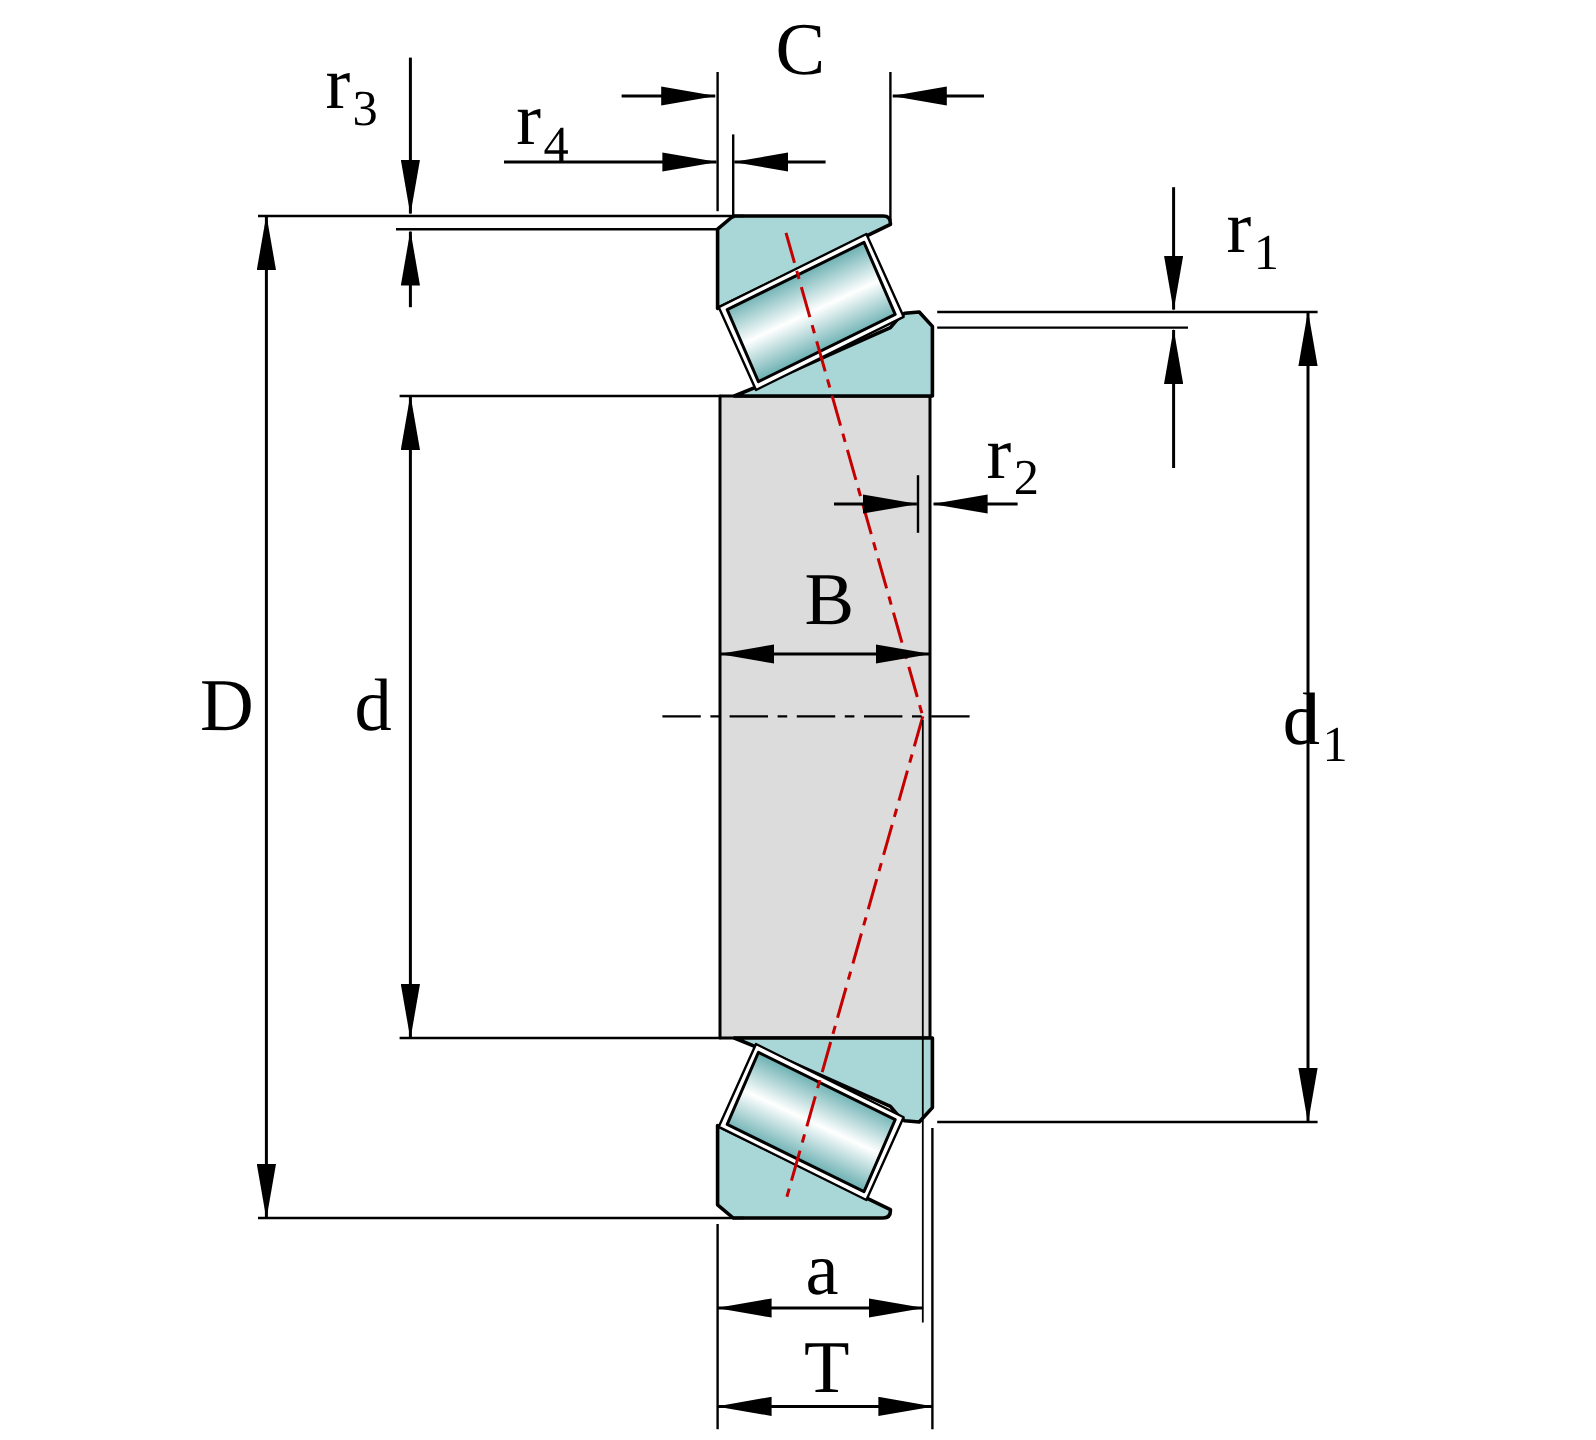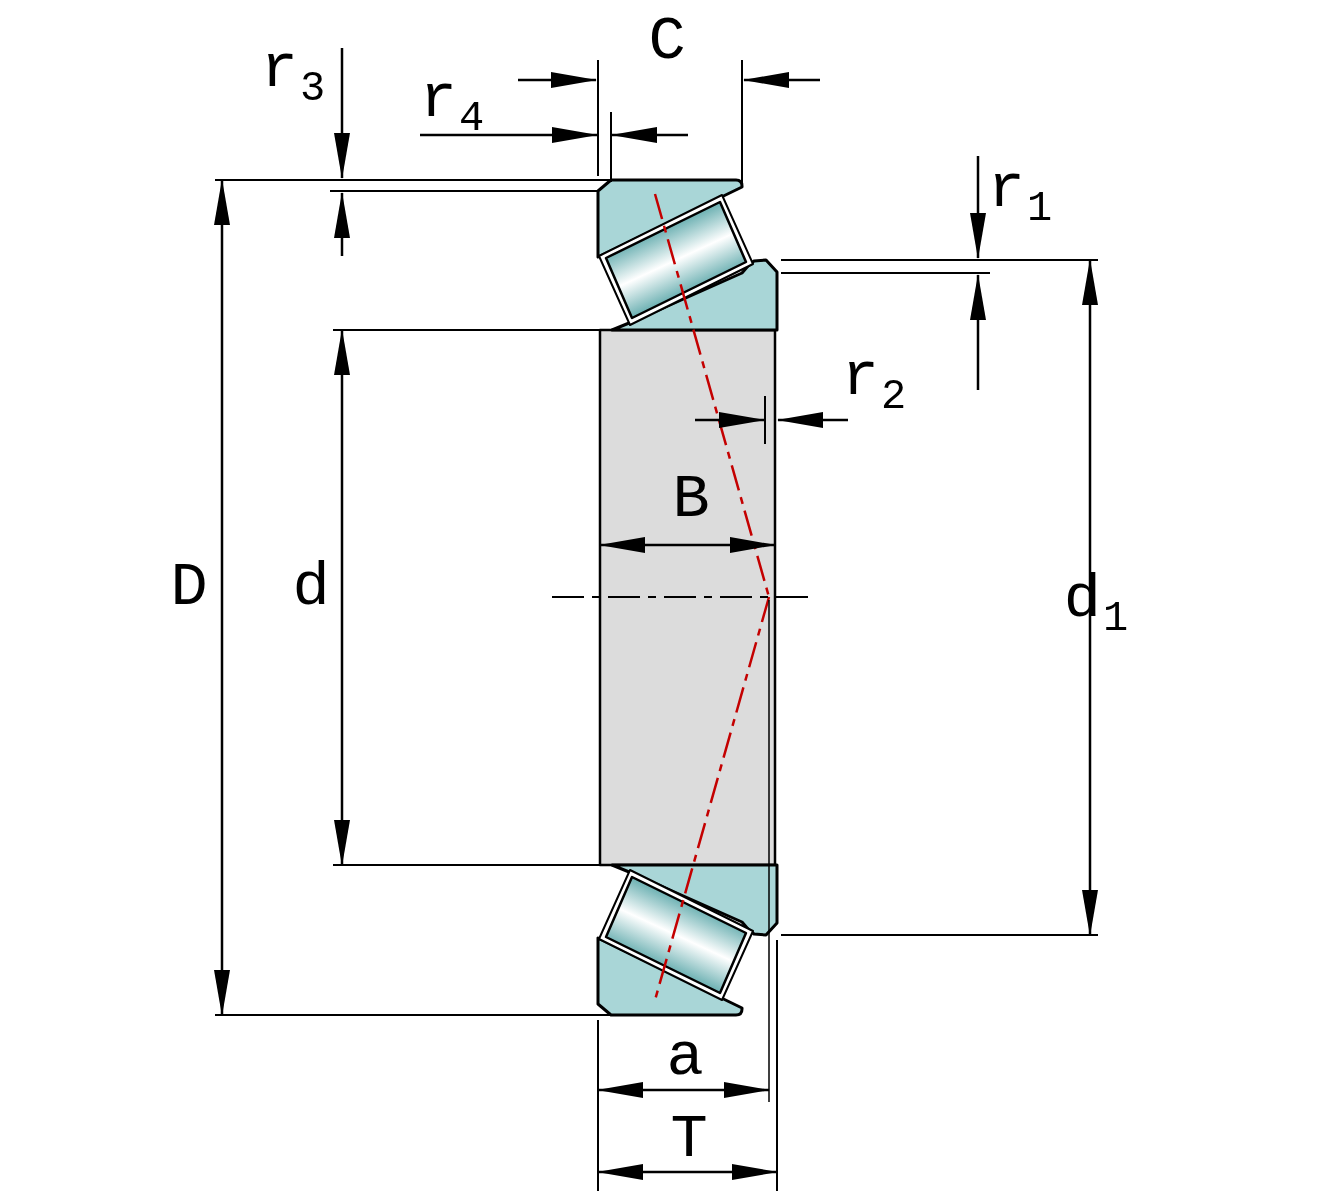--- a/index.html
+++ b/index.html
@@ -7,21 +7,21 @@
     position:relative;
     width:1330px;height:1200px;
     background:#ffffff;
     font-family:"DejaVu Sans",sans-serif;
     overflow:hidden;
   }
   .stage svg{position:absolute;left:0;top:0;}
   .lbl{
     position:absolute;
     transform:translate(-50%,-50%);
-    font-family:Liberation Mono, monospace;
+    font-family:Liberation Serif, serif;
     font-size:62px;
     color:#000;
     line-height:1;
     white-space:nowrap;
     user-select:none;
     text-align:center;
   }
   .lbl .sub{
     font-size:42px;
     position:relative;
@@ -137,22 +137,22 @@
       <g>
         <line x1="695" y1="420" x2="764" y2="420" marker-end="url(#arr)"></line>
         <line x1="848" y1="420" x2="778" y2="420" marker-end="url(#arr)"></line>
       </g>
     </g>
   </svg>
 
   <div class="lbl" style="left:293px;top:70px"><span>r</span><span class="sub">3</span></div>
   <div class="lbl" style="left:452px;top:100px"><span>r</span><span class="sub">4</span></div>
   <div class="lbl" style="left:668px;top:42px"><span>C</span><span class="sub"></span></div>
-  <div class="lbl" style="left:1020px;top:190px"><span>r</span><span class="sub">1</span></div>
-  <div class="lbl" style="left:874px;top:378px"><span>r</span><span class="sub">2</span></div>
+  <div class="lbl" style="left:1044px;top:190px"><span>r</span><span class="sub">1</span></div>
+  <div class="lbl" style="left:844px;top:378px"><span>r</span><span class="sub">2</span></div>
   <div class="lbl" style="left:692px;top:500px"><span>B</span><span class="sub"></span></div>
   <div class="lbl" style="left:190px;top:588px"><span>D</span><span class="sub"></span></div>
   <div class="lbl" style="left:312px;top:588px"><span>d</span><span class="sub"></span></div>
   <div class="lbl" style="left:1096px;top:600px"><span>d</span><span class="sub">1</span></div>
   <div class="lbl" style="left:686px;top:1058px"><span>a</span><span class="sub"></span></div>
   <div class="lbl" style="left:690px;top:1140px"><span>T</span><span class="sub"></span></div>
 
 </div>
 
 </body></html>

